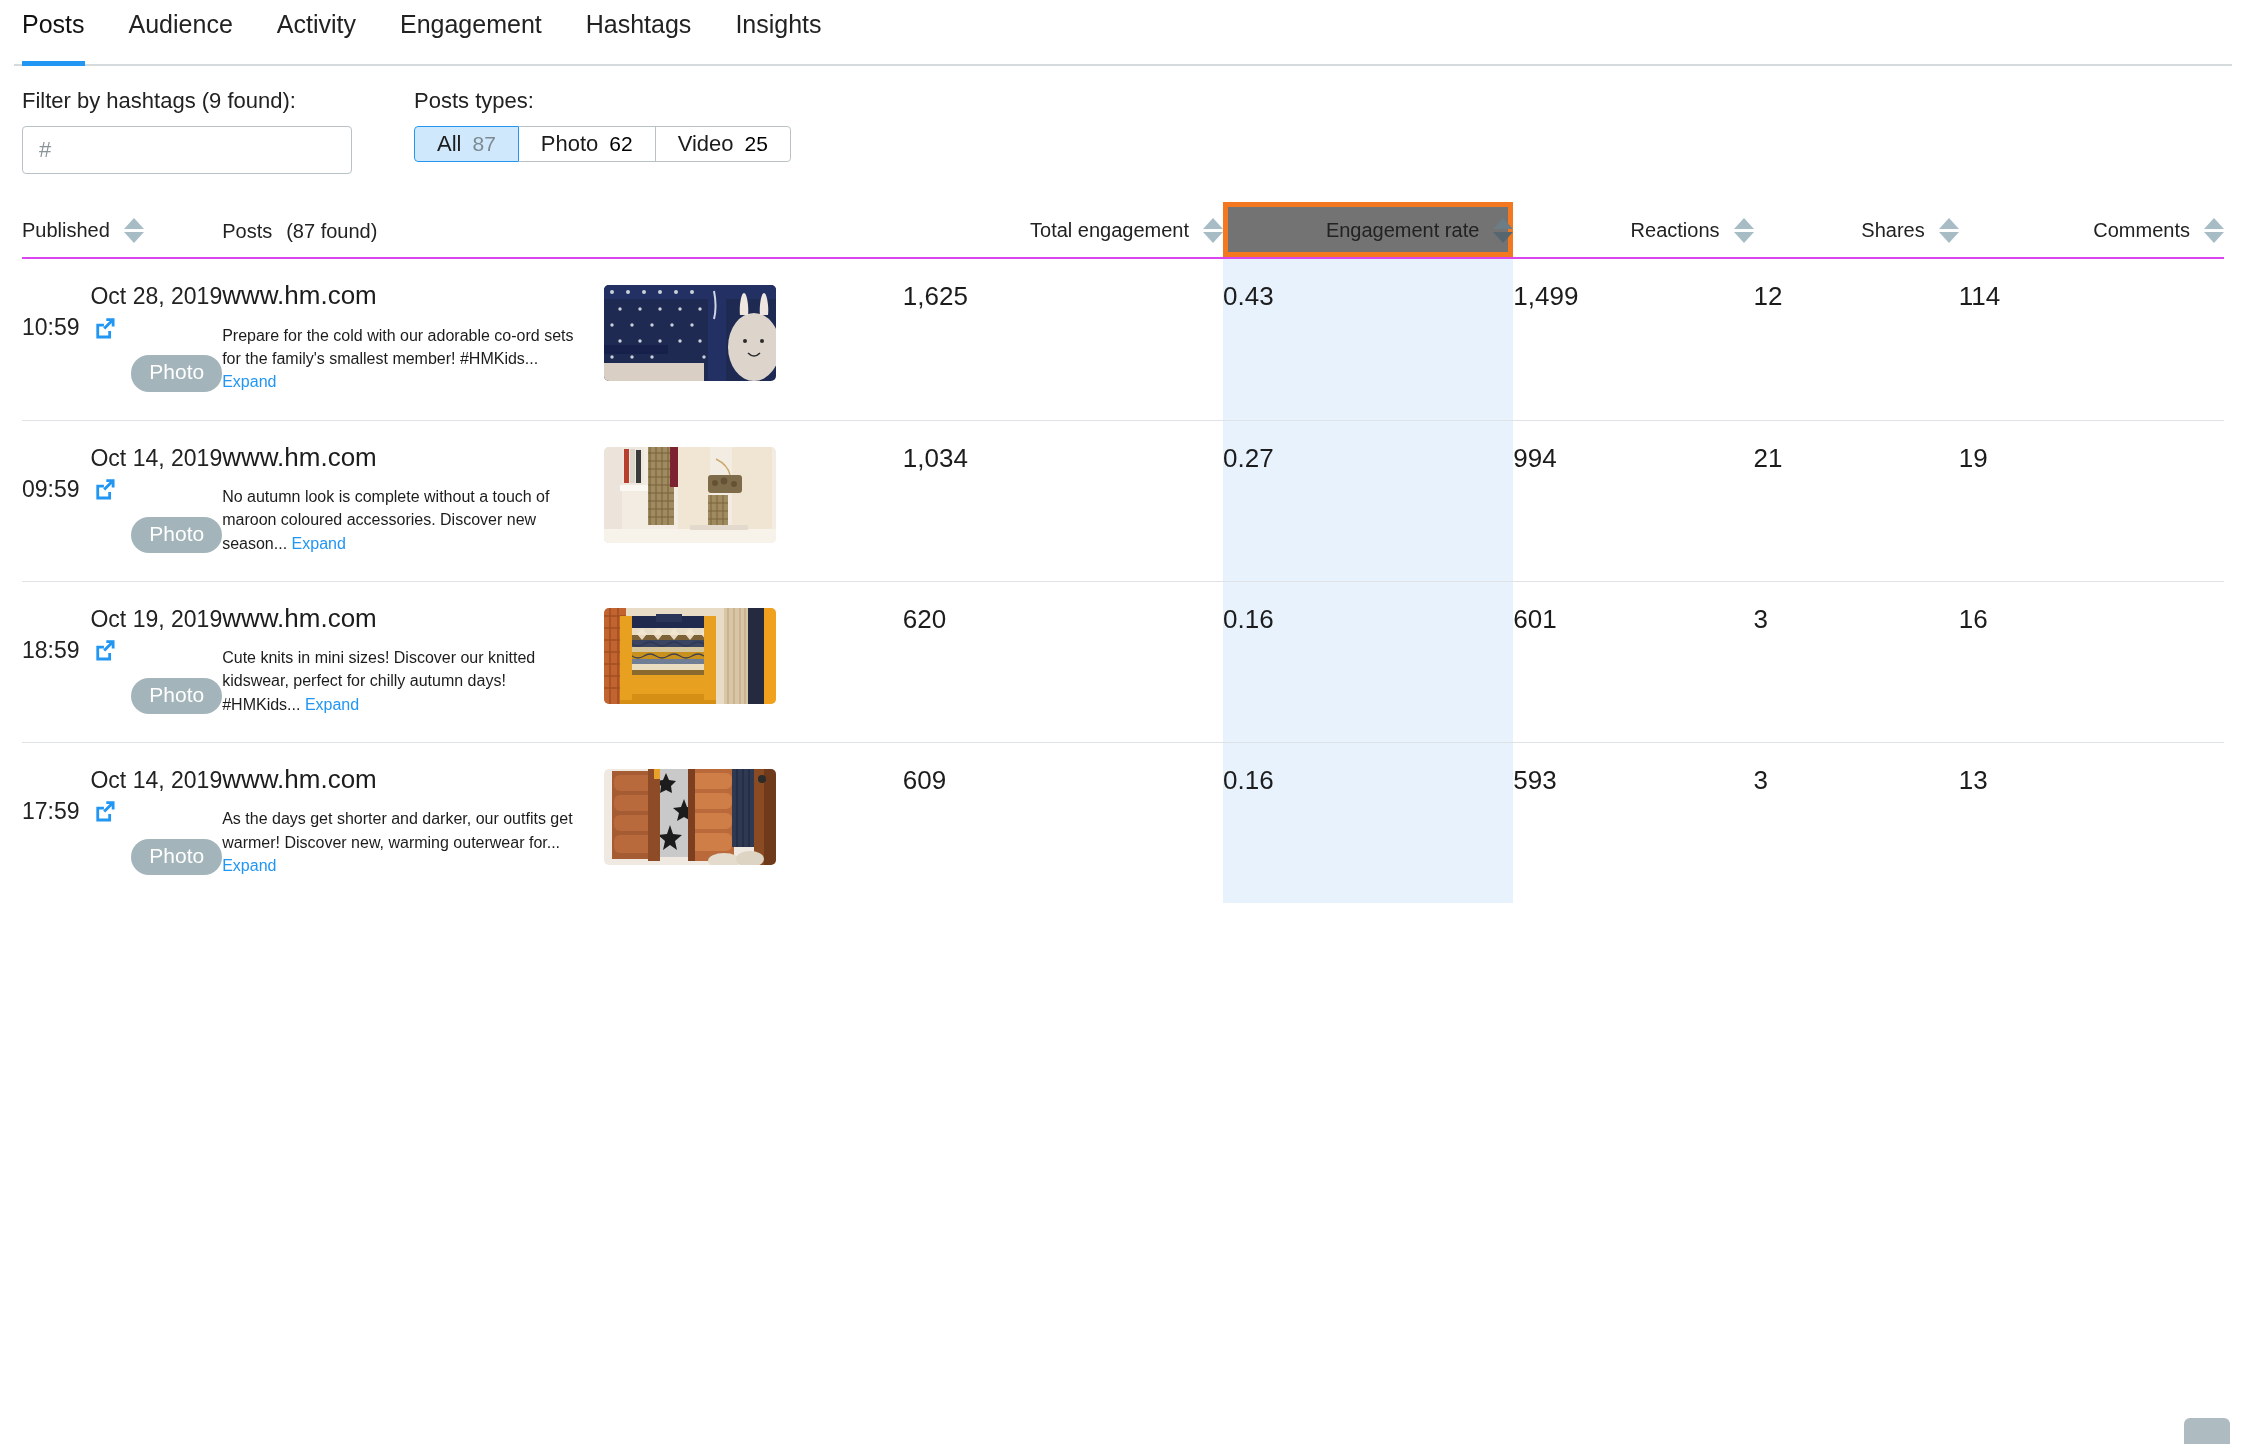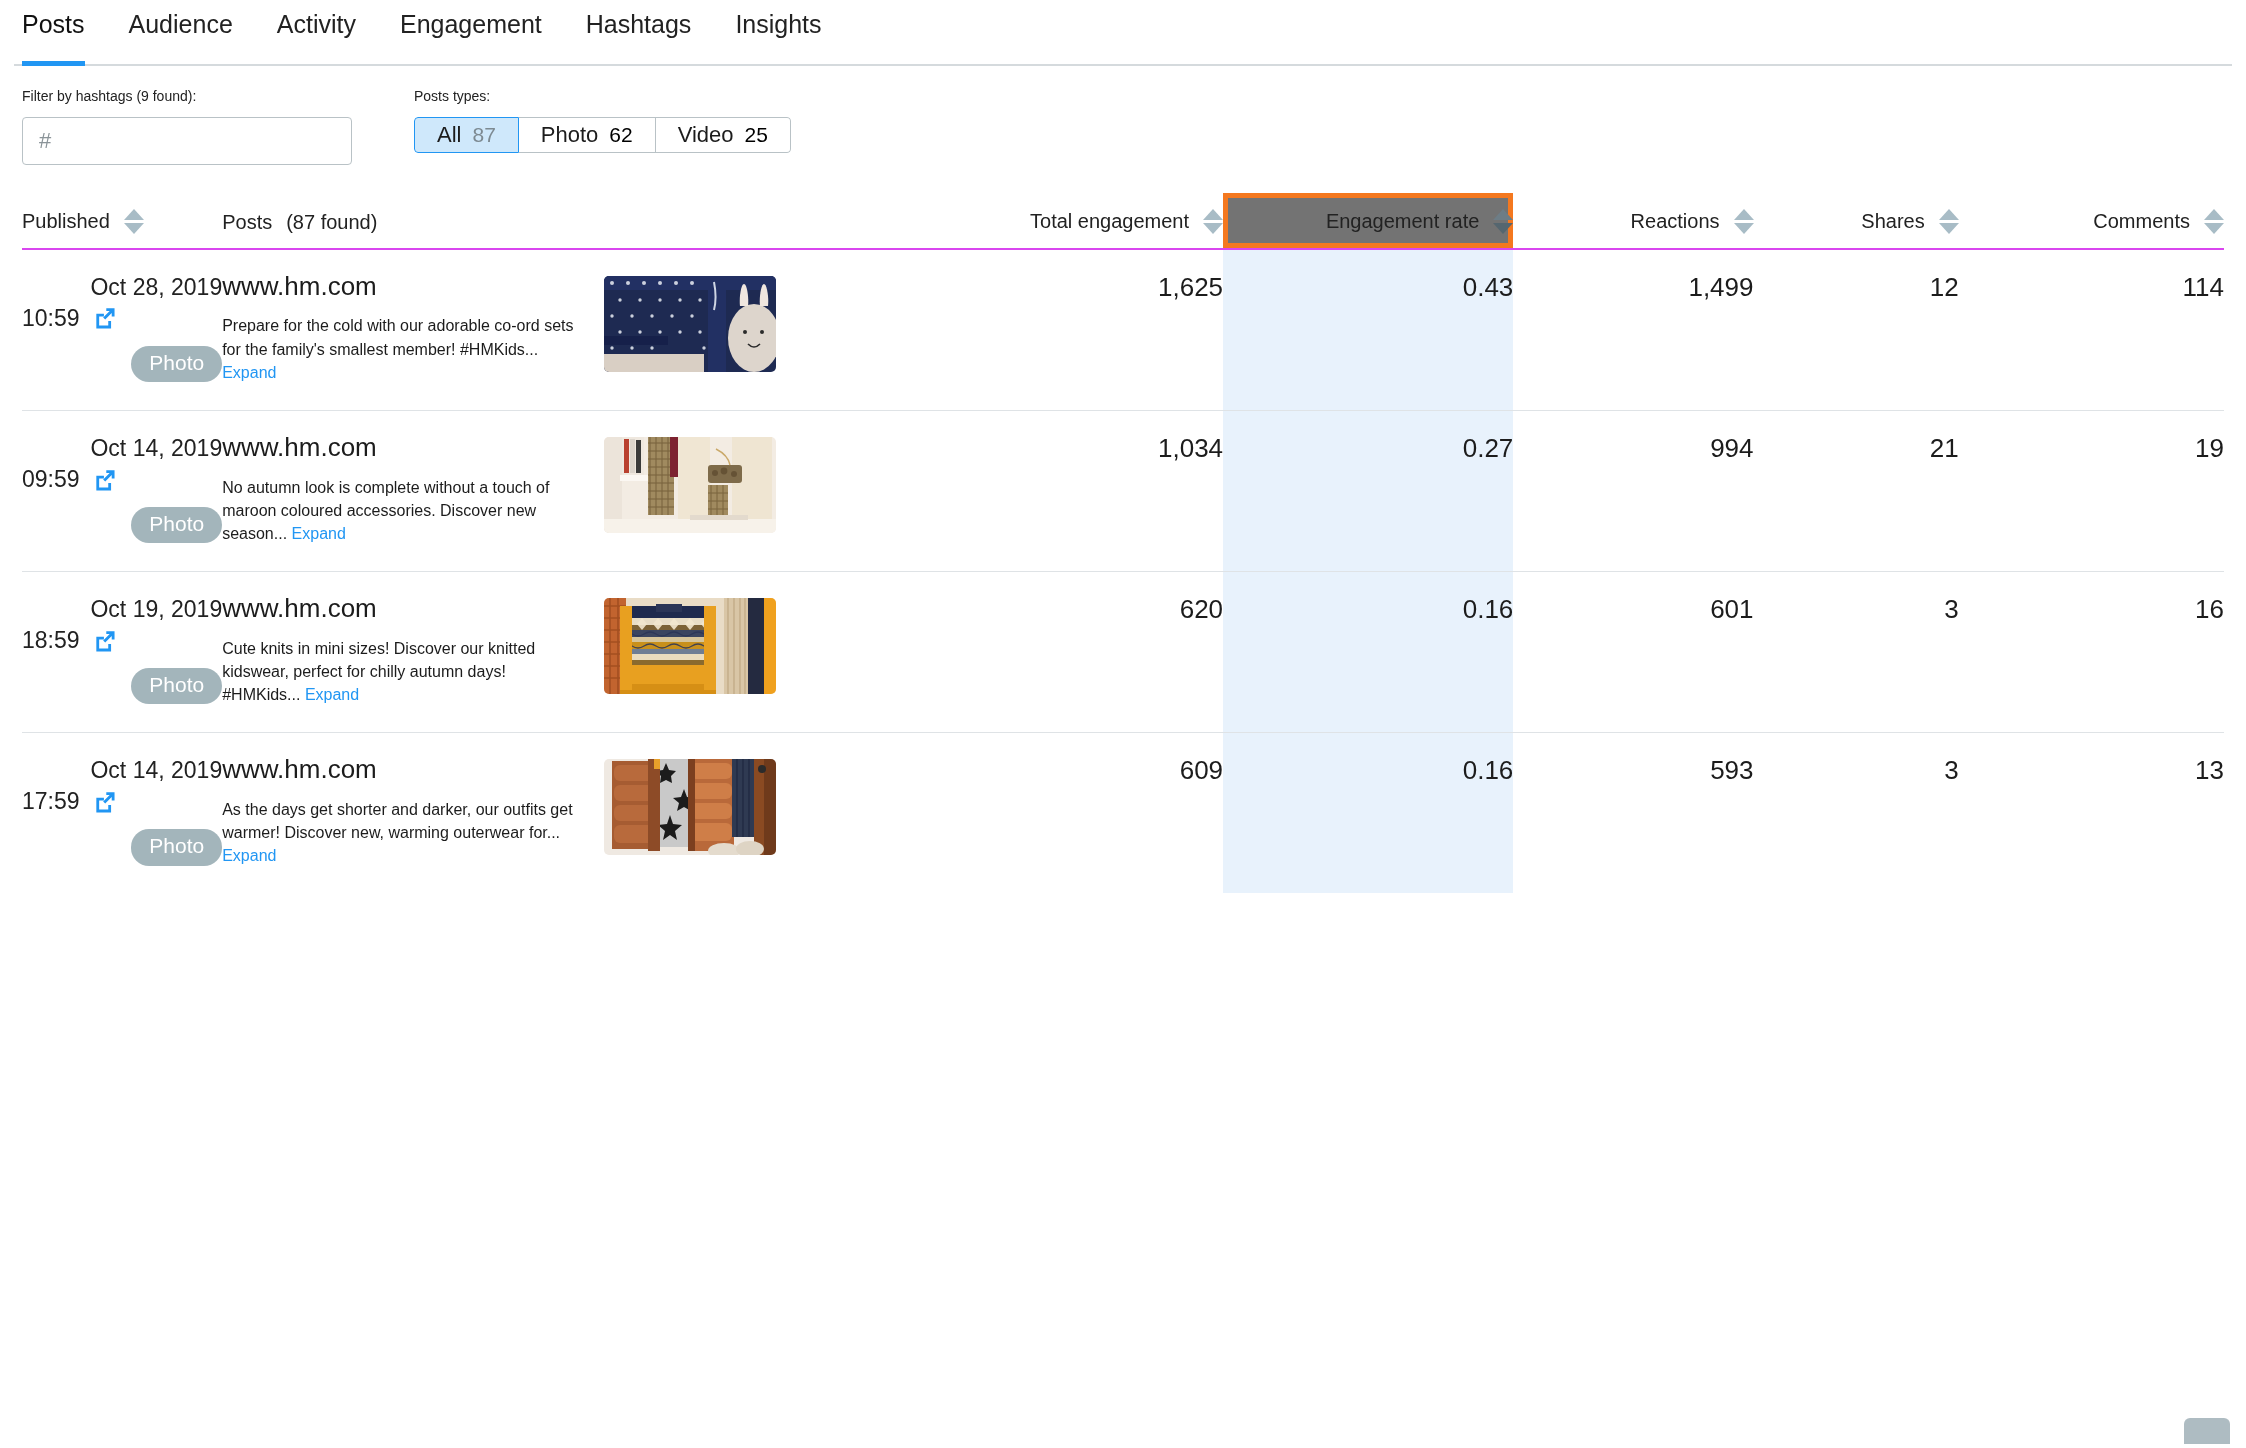--- a/index.html
+++ b/index.html
@@ -52,21 +52,21 @@
   
   .filters {
     display: flex;
     align-items: flex-start;
     padding: 22px 22px 0 22px;
     gap: 0;
   }
   .filter-block { display: flex; flex-direction: column; }
   .filter-block.hashtags { width: 392px; }
   .filter-label {
-    font-size: 14px;
+    font-size: 22px;
     color: #222222;
     margin-bottom: 12px;
     line-height: 1.2;
     white-space: nowrap;
   }
   .hashtag-input {
     width: 330px;
     height: 48px;
     border: 1px solid #b9c2c6;
     border-radius: 4px;
@@ -166,21 +166,21 @@
     box-shadow: inset 0 0 0 5px #f4781f;
     padding-top: 16px;
     padding-bottom: 14px;
   }
   td.highlight { background: #e8f2fc; }
 
   tbody td {
     padding: 22px 0 26px 0;
     font-size: 26px;
     color: #1c1c1c;
-    text-align: right;
+    text-align: left;
     vertical-align: top;
     border-bottom: 1px solid #dfe3e6;
   }
   tbody tr:last-child td { border-bottom: none; }
 
   
   td.published { text-align: right; font-size: 23px; color: #222222; line-height: 1.35; }
   .pub-time { display: flex; align-items: center; gap: 12px; }
   .ext-link { display: inline-block; width: 26px; height: 26px; cursor: pointer; }
   .badge {

